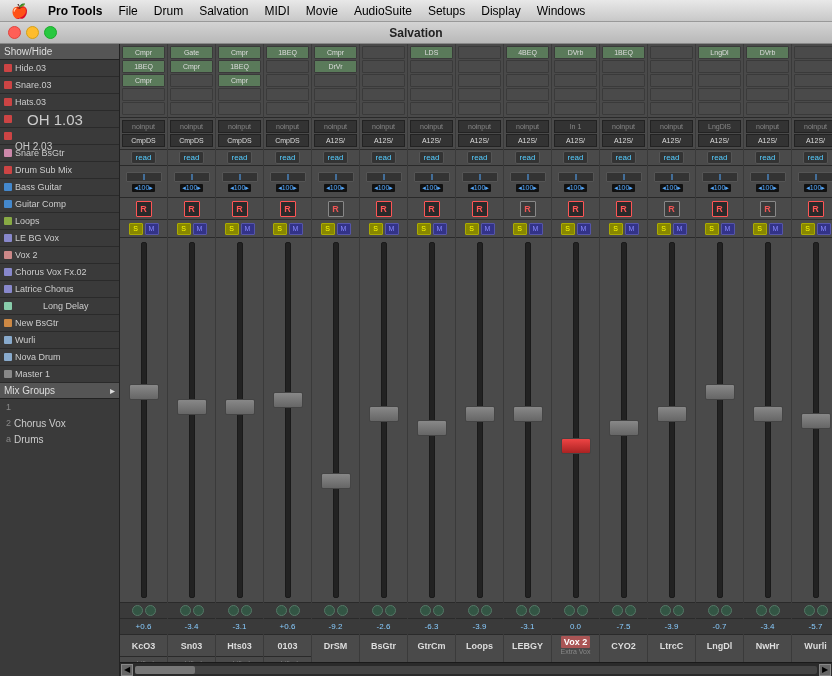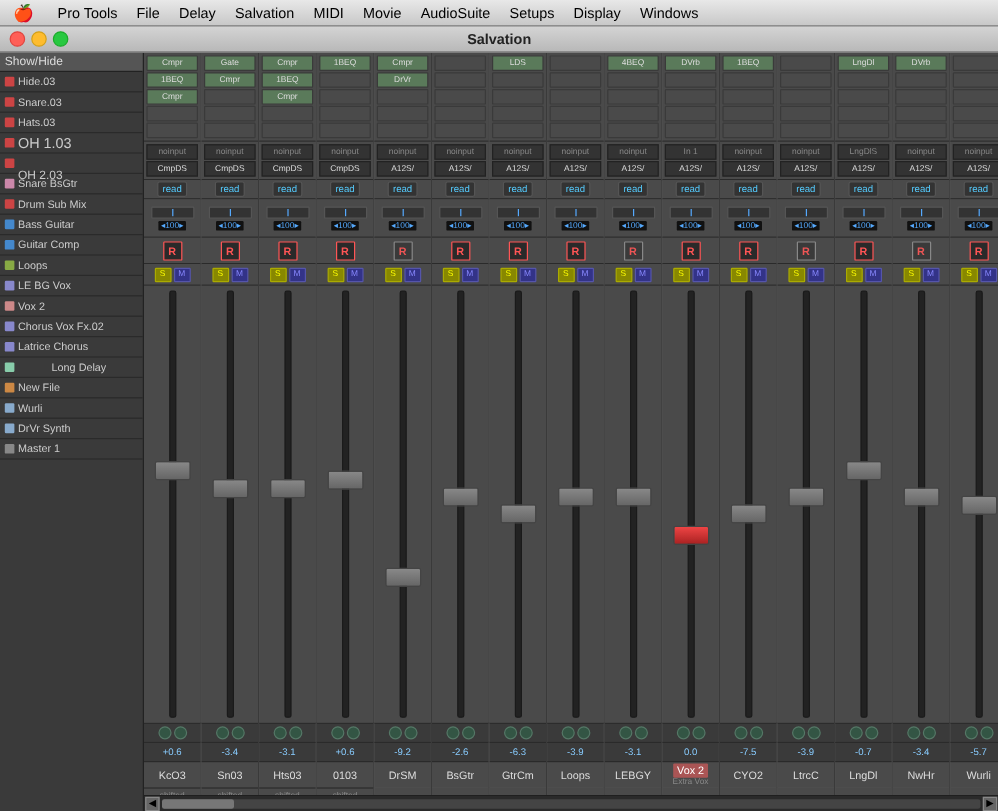--- a/index.html
+++ b/index.html
@@ -11,21 +11,21 @@
       background: linear-gradient(to bottom, #e8e8e8, #c8c8c8);
       display: flex; align-items: center;
       border-bottom: 1px solid #999;
     }
     .apple-logo {
       width: 40px; text-align: center; font-size: 14px; color: #333;
     }
     .menu-item {
       padding: 2px 8px; font-size: 12px; color: #000; font-weight: 500; cursor: pointer; white-space: nowrap;
     }
-    .menu-item.bold { font-weight: 400; }
+    .menu-item.bold { font-weight: 700; }
 
     
     #title-bar {
       width: 832px; height: 22px;
       background: linear-gradient(to bottom, #d4d4d4, #b8b8b8);
       display: flex; align-items: center; justify-content: center;
       border-bottom: 1px solid #888;
       position: relative;
     }
     .traffic-lights { position: absolute; left: 8px; display: flex; gap: 5px; align-items: center; }
@@ -179,21 +179,21 @@
     }
     .db-value { font-size: 8px; color: #8cf; }
 
     
     .ch-name-section {
       height: 22px; background: #4a4a4a; border-top: 1px solid #2a2a2a;
       display: flex; align-items: center; justify-content: center;
       flex-direction: column;
     }
     .ch-name {
-      font-size: 9px; color: #ddd; font-weight: 400; text-align: right;
+      font-size: 9px; color: #ddd; font-weight: 700; text-align: right;
     }
     .ch-name.highlight { background: #a55; padding: 1px 3px; color: white; border-radius: 1px; }
     .ch-extra { font-size: 7px; color: #888; }
 
     
     .shifted-section {
       height: 20px; background: #4a4a4a; border-top: 1px solid #2a2a2a;
       display: flex; align-items: center; justify-content: center;
     }
     .shifted-label { font-size: 7px; color: #888; text-align: center; }
@@ -206,21 +206,21 @@
       display: flex; flex: 1;
     }
   </style>
 </head>
 <body>
 
 <div id="menu-bar">
   <div class="apple-logo">🍎</div>
   <div class="menu-item bold">Pro Tools</div>
   <div class="menu-item">File</div>
-  <div class="menu-item">Delay</div>
+  <div class="menu-item">Drum</div>
   <div class="menu-item">Salvation</div>
   <div class="menu-item">MIDI</div>
   <div class="menu-item">Movie</div>
   <div class="menu-item">AudioSuite</div>
   <div class="menu-item">Setups</div>
   <div class="menu-item">Display</div>
   <div class="menu-item">Windows</div>
 </div>
 
 <div id="title-bar">
@@ -246,21 +246,21 @@
         <div class="sidebar-track">
           <div class="track-color-dot" style="background: rgb(204, 68, 68);"></div>
           <span style="font-size: 9px;">Snare.03</span>
         </div>
         <div class="sidebar-track">
           <div class="track-color-dot" style="background: rgb(204, 68, 68);"></div>
           <span style="font-size: 9px;">Hats.03</span>
         </div>
         <div class="sidebar-track">
           <div class="track-color-dot" style="background: rgb(204, 68, 68);"></div>
-          <span style="font-size: 12px;">OH 1.03</span>
+          <span style="font-size: 15px; margin-left: 12px;">OH 1.03</span>
         </div>
         <div class="sidebar-track">
           <div class="track-color-dot" style="background: rgb(204, 68, 68);"></div>
           <span style="font-size: 10px; margin-top: 20px;">OH 2.03</span>
         </div>
         <div class="sidebar-track">
           <div class="track-color-dot" style="background: rgb(204, 136, 170);"></div>
           <span style="font-size: 9px;">Snare BsGtr</span>
         </div>
         <div class="sidebar-track">
@@ -294,33 +294,51 @@
         <div class="sidebar-track">
           <div class="track-color-dot" style="background: rgb(136, 136, 204);"></div>
           <span style="font-size: 9px; text-align: right;">Latrice Chorus</span>
         </div>
         <div class="sidebar-track">
           <div class="track-color-dot" style="background: rgb(136, 204, 170);"></div>
           <span style="font-size: 9px; padding-left: 28px;">Long Delay</span>
         </div>
         <div class="sidebar-track">
           <div class="track-color-dot" style="background: rgb(204, 136, 68);"></div>
-          <span style="font-size: 9px;">New File</span>
+          <span style="font-size: 9px;">New BsGtr</span>
         </div>
         <div class="sidebar-track">
           <div class="track-color-dot" style="background: rgb(136, 170, 204);"></div>
           <span style="font-size: 9px;">Wurli</span>
         </div>
         <div class="sidebar-track">
           <div class="track-color-dot" style="background: rgb(136, 170, 204);"></div>
-          <span style="font-size: 9px;">DrVr Synth</span>
+          <span style="font-size: 9px;">Nova Drum</span>
         </div>
         <div class="sidebar-track">
           <div class="track-color-dot" style="background: rgb(136, 136, 136);"></div>
           <span style="font-size: 9px;">Master 1</span>
+        </div>
+      </div>
+    <div id="mix-groups-panel">
+      <div class="mix-groups-header">
+        <span>Mix Groups</span>
+        <span style="cursor:pointer;">▸</span>
+      </div>
+    <div class="mix-group-item">
+          <span class="group-num">1</span>
+          <span><all></all></span>
+        </div>
+        <div class="mix-group-item">
+          <span class="group-num">2</span>
+          <span>Chorus Vox</span>
+        </div>
+        <div class="mix-group-item">
+          <span class="group-num">a</span>
+          <span>Drums</span>
         </div>
       </div>
   </div>
 
   <div id="mixer-area">
     <div id="channels-scroll">
       <div id="all-channels">
       <div class="channel-strip" style="height: 632px; display: flex; flex-direction: column;">
             <div class="inserts-section" style="padding:1px;">
               <div class="insert-slot plugin" style="font-size:7px;height:13px;">Cmpr</div>

